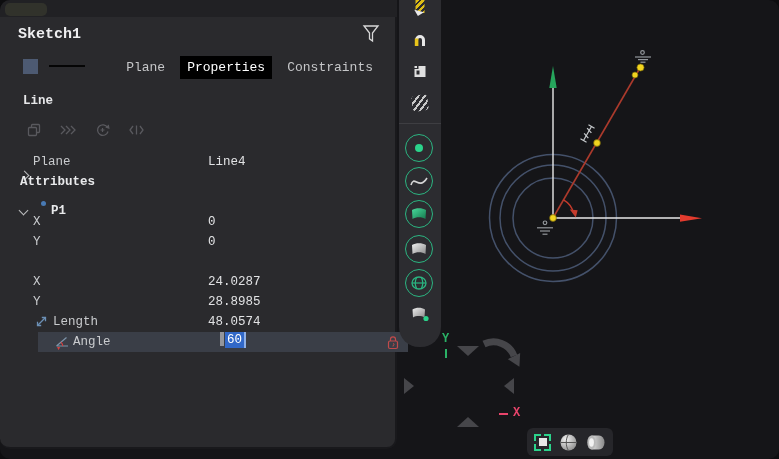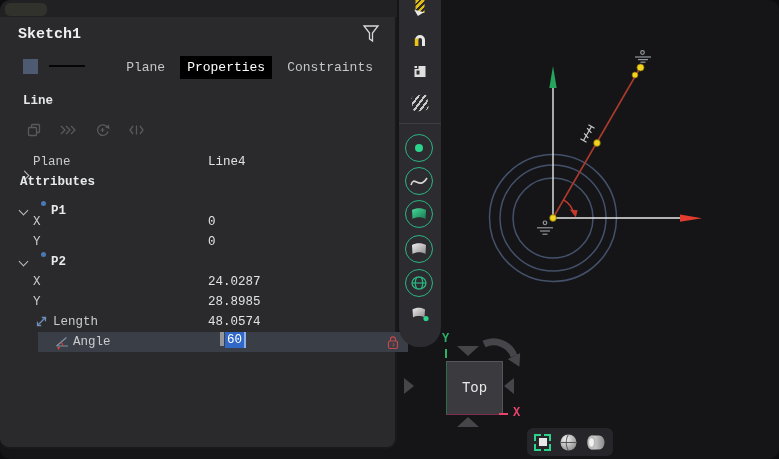--- a/index.html
+++ b/index.html
@@ -190,25 +190,20 @@
     <div class="row" style="top:195px">
       <span class="rlabel" style="left:33px">X</span>
       <span class="rval">0</span>
     </div>
 
     <div class="row" style="top:215px">
       <span class="rlabel" style="left:33px">Y</span>
       <span class="rval">0</span>
     </div>
 
-    <div class="row" style="top:235px">
-      <span class="chev down" style="left:20px"></span>
-      <span class="bdot" style="left:41px"></span>
-      <span class="rlabel bold" style="left:51px">P2</span>
-    </div>
 
     <div class="row" style="top:255px">
       <span class="rlabel" style="left:33px">X</span>
       <span class="rval">24.0287</span>
     </div>
 
     <div class="row" style="top:275px">
       <span class="rlabel" style="left:33px">Y</span>
       <span class="rval">28.8985</span>
     </div>
@@ -305,21 +300,20 @@
             <stop offset="1" stop-color="#8d8d8d"></stop>
       </linearGradient>
         </defs>
       <path d="M2,3.5 C5.5,1.3 11,1.3 14.5,3.5 L14,11.5 C11,9.6 5.5,9.6 2.5,11.5 Z" fill="url(#gS2)"></path>
       <circle cx="15.5" cy="12.5" r="2.6" fill="#2bd38b"></circle>
     </svg>
   </div>
 
   <div class="axis-y-label">Y</div>
   <div class="axis-y-tick"></div>
-  <div class="navcube">Top</div>
   <div class="axis-x-label">X</div>
   <div class="axis-x-tick"></div>
 
   <div class="nav-arrow nav-up"></div>
   <div class="nav-arrow nav-down"></div>
   <div class="nav-arrow nav-left"></div>
   <div class="nav-arrow nav-right"></div>
   <svg class="rot-svg" width="48" height="42" viewBox="0 0 48 42">
     <path d="M10,12 A22,22 0 0 1 40,24" fill="none" stroke="#46464a" stroke-width="7"></path>
     <polygon points="45.4,34.7 33.8,27.2 46.2,20.9" fill="#46464a"></polygon>

